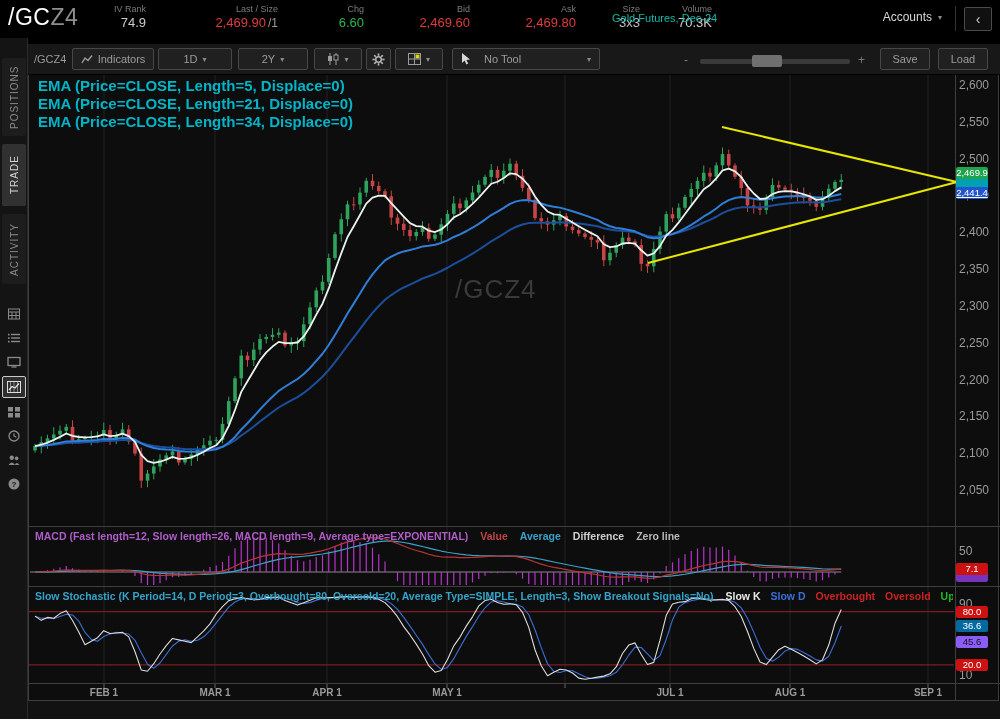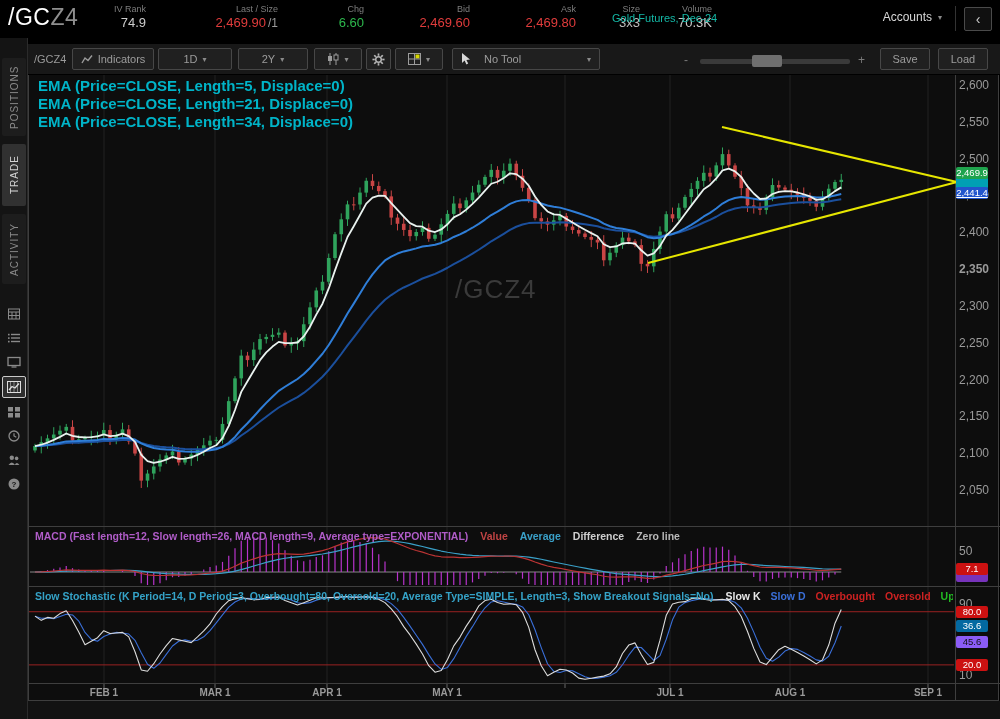--- a/index.html
+++ b/index.html
@@ -690,21 +690,21 @@
       <div class="ema-label">EMA (Price=CLOSE, Length=21, Displace=0)</div>
       <div class="ema-label">EMA (Price=CLOSE, Length=34, Displace=0)</div>
     </div>
   <div class="watermark">/GCZ4</div>
   <div id="y-axis">
       <div class="axis-label" style="top: 78px;">2,600</div>
       <div class="axis-label" style="top: 114.82px;">2,550</div>
       <div class="axis-label" style="top: 151.64px;">2,500</div>
       <div class="axis-label" style="top: 188.46px;">2,450</div>
       <div class="axis-label" style="top: 225.28px;">2,400</div>
-      <div class="axis-label" style="top: 262.1px; font-weight: bold;">2,350</div>
+      <div class="axis-label" style="top: 262.1px;">2,350</div>
       <div class="axis-label" style="top: 298.92px;">2,300</div>
       <div class="axis-label" style="top: 335.74px;">2,250</div>
       <div class="axis-label" style="top: 372.56px;">2,200</div>
       <div class="axis-label" style="top: 409.38px;">2,150</div>
       <div class="axis-label" style="top: 446.2px;">2,100</div>
       <div class="axis-label" style="top: 483.02px;">2,050</div>
     </div>
   <div id="x-axis">
       <div class="xaxis-label" style="left: 104px;">FEB 1</div>
       <div class="xaxis-label" style="left: 215px;">MAR 1</div>

